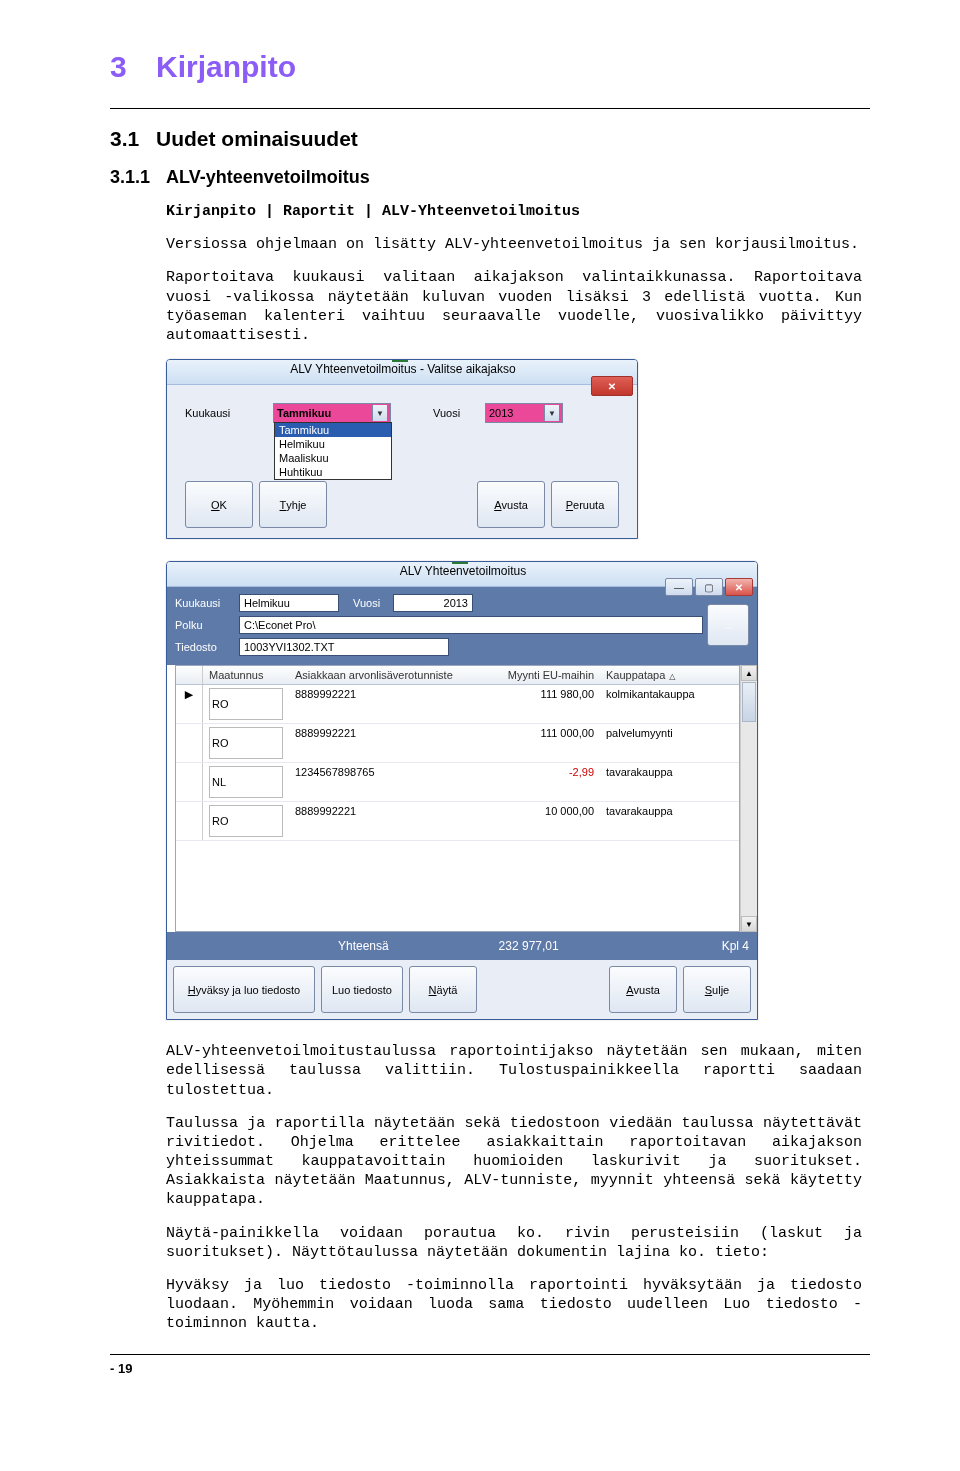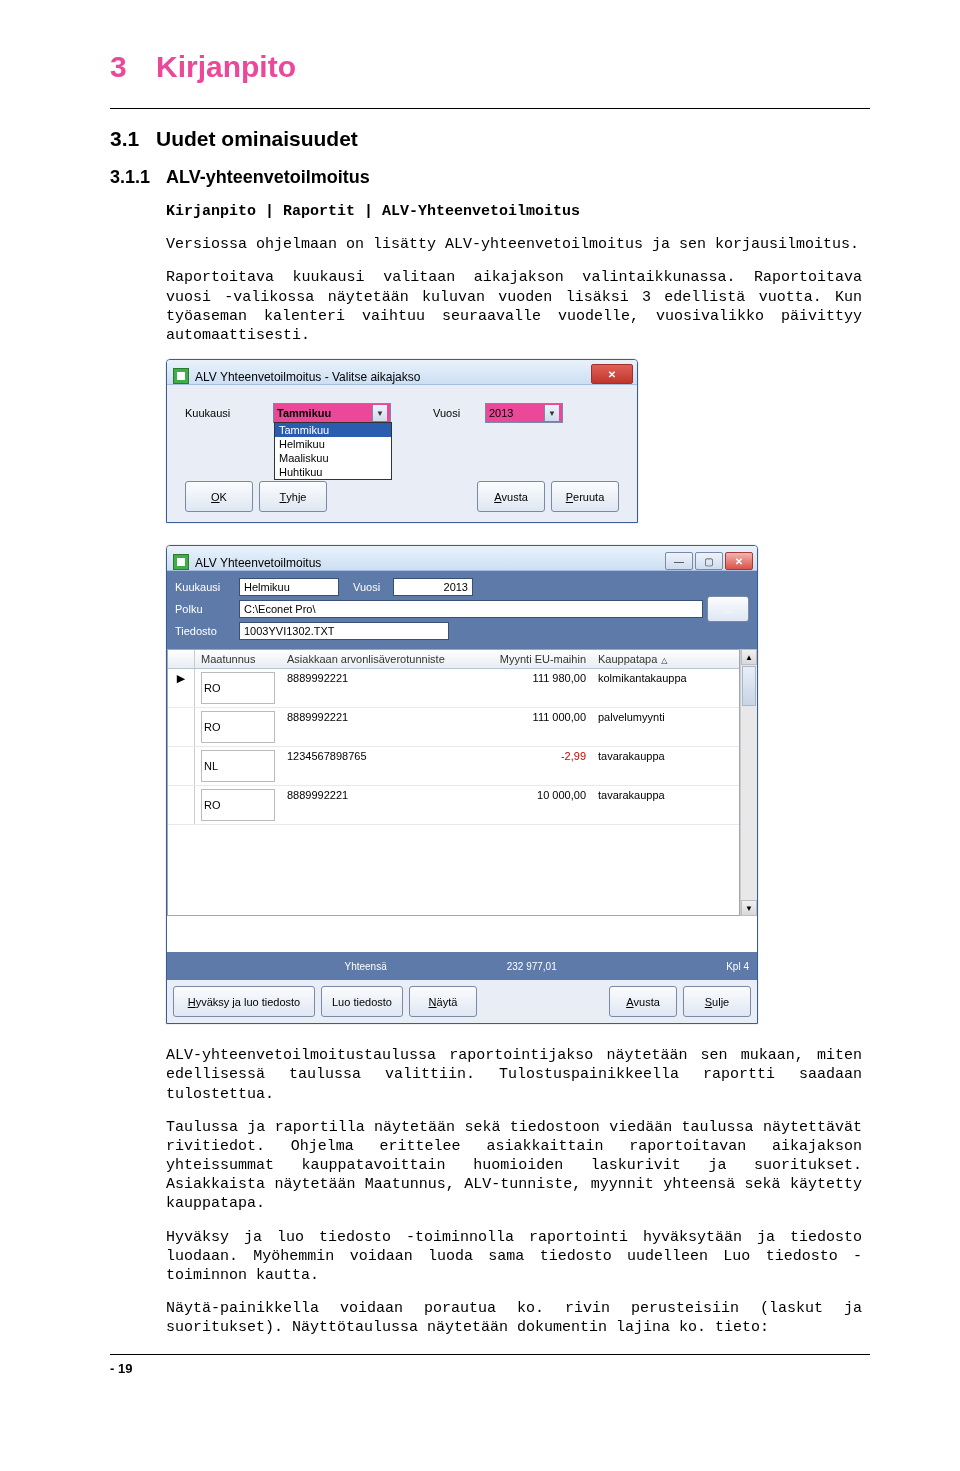--- a/index.html
+++ b/index.html
@@ -10,21 +10,21 @@
     color: #000;
     width: 960px;
   }
   .page {
     padding: 50px 90px 40px 110px;
     position: relative;
     min-height: 1400px;
     box-sizing: border-box;
   }
   .h1 {
-    color: #ec4899;
+    color: #8b5cf6;
     font-family: Arial, Helvetica, sans-serif;
     font-weight: bold;
     font-size: 30px;
     margin: 0 0 24px 0;
   }
   .h1 .num { display:inline-block; width:46px; }
   .hr {
     border: none;
     border-top: 1px solid #000;
     margin: 0 0 18px 0;
@@ -61,25 +61,26 @@
     color: #000;
     border: 1px solid #3b5c9b;
     background: #fff;
     border-radius: 4px 4px 0 0;
     box-shadow: 0 0 0 1px rgba(0,0,0,0.05);
   }
   .titlebar {
     background: linear-gradient(#e9f2fb, #cddff3);
     border-bottom: 1px solid #a6bde0;
     display: flex;
-    align-items: flex-end;
+    align-items: center;
     height: 24px;
     padding: 0 4px 0 6px;
     border-radius: 3px 3px 0 0;
     position: relative;
+    flex-direction: column;
   }
   .titlebar .ico {
     width: 14px; height: 14px;
     background: #3fae4a;
     border: 1px solid #2a7a33;
     margin-right: 6px;
     position: relative;
   }
   .titlebar .ico::after{
     content:""; position:absolute; inset:3px; background:#fff;
@@ -105,50 +106,50 @@
   .drop {
     position:absolute; top:18px; left:0; width:100%;
     background:#fff; border:1px solid #333; z-index:5;
   }
   .drop div { padding:1px 4px; font-size:11px; }
   .drop .sel { background:#2a5db0; color:#fff; }
   .btnrow { display:flex; gap:6px; }
   .btn {
     border:1px solid #7a8aa6; border-radius:3px;
     background:linear-gradient(#fbfcfe,#dfe7f2);
-    height:21px; padding:4px 10px; font-size:11px;
+    height:21px; padding:12px 10px; font-size:11px;
     display:flex; align-items:center; justify-content:center;
     min-width:46px;
   }
   .u { text-decoration: underline; }
   .win2body-top {
     background:#5e7aa9; padding:6px 8px; color:#fff;
   }
   .fldrow { display:flex; align-items:center; height:20px; margin-bottom:2px;}
   .fldlbl { width:64px; font-size:11px; }
   .fldval { background:#fff; color:#000; height:16px; padding:0 4px; display:flex; align-items:center; font-size:11px; border:1px solid #3a4f74;}
   .table {
-    background:#fff; border:1px solid #9aa8bd;
+    background:#fff; border:1px solid #9aa8bd;margin-left:8px;
   }
   .thead, .tr { display:flex; }
   .thead { background:linear-gradient(#fefefe,#e8edf3); border-bottom:1px solid #b9c4d4; }
   .th, .td { padding:3px 6px; font-size:11px; }
   .th { color:#333; }
   .tsel { width:14px; border-right:1px solid #ccc; text-align:center; }
   .c1 { width:74px; }
   .c2 { width:182px; }
   .c3 { width:105px; text-align:right;}
   .c4 { flex:1; }
   .sort { font-size:8px; margin-left:4px; }
   .tr { border-bottom:1px solid #e6e9ef; }
   .tr .td input { width:100%; border:1px solid #bbb; font-size:11px; height:14px; padding:15px 2px; box-sizing:border-box; }
   .spacer-rows { height:90px; background:#fff; }
   .totals {
     background:#5e7aa9; color:#fff; display:flex; align-items:center;
-    padding:4px 8px; font-size:10px; height:20px;margin-top:36px;
+    padding:4px 8px; font-size:12px; height:20px;
   }
   .scrollbar { width:16px; background:#e8e8e8; border-left:1px solid #ccc; display:flex; flex-direction:column;}
   .sbbtn { height:14px; background:linear-gradient(#f2f2f2,#d8d8d8); border:1px solid #bdbdbd; font-size:8px; display:flex; align-items:center; justify-content:center;}
   .sbthumb { flex:0 0 38px; background:linear-gradient(#e8eef6,#c8d4e4); border:1px solid #aab7c9; margin:1px;}
   .sbspace { flex:1; }
   .btnrow2 { display:flex; gap:6px; background:#e9eef6; padding:6px; }
   .neg { color:#c00; }
   .footer {
     position:absolute; bottom:24px; left:110px; right:90px;
     border-top:1px solid #000; padding-top:6px;
@@ -316,20 +317,20 @@
         <div style="flex:1"></div>
         <div class="btn"><span class="u">A</span>vusta</div>
         <div class="btn"><span class="u">S</span>ulje</div>
       </div>
     </div>
   </div>
 
   <div class="indent">
     <div class="p">ALV-yhteenvetoilmoitustaulussa raportointijakso näytetään sen mukaan, miten edellisessä taulussa valittiin. Tulostuspainikkeella raportti saadaan tulostettua.</div>
     <div class="p">Taulussa ja raportilla näytetään sekä tiedostoon viedään taulussa näytettävät rivitiedot. Ohjelma erittelee asiakkaittain raportoitavan aikajakson yhteissummat kauppatavoittain huomioiden laskurivit ja suoritukset. Asiakkaista näytetään Maatunnus, ALV-tunniste, myynnit yhteensä sekä käytetty kauppatapa.</div>
+    <div class="p">Näytä-painikkella voidaan porautua ko. rivin perusteisiin (laskut ja suoritukset). Näyttötaulussa näytetään dokumentin lajina ko. tieto:</div>
     <div class="p">Hyväksy ja luo tiedosto -toiminnolla raportointi hyväksytään ja tiedosto luodaan. Myöhemmin voidaan luoda sama tiedosto uudelleen Luo tiedosto -toiminnon kautta.</div>
-    <div class="p">Näytä-painikkella voidaan porautua ko. rivin perusteisiin (laskut ja suoritukset). Näyttötaulussa näytetään dokumentin lajina ko. tieto:</div>
   </div>
 
   <div class="footer">
     <span>- 19</span>
   </div>
 </div>
 
 </body></html>

